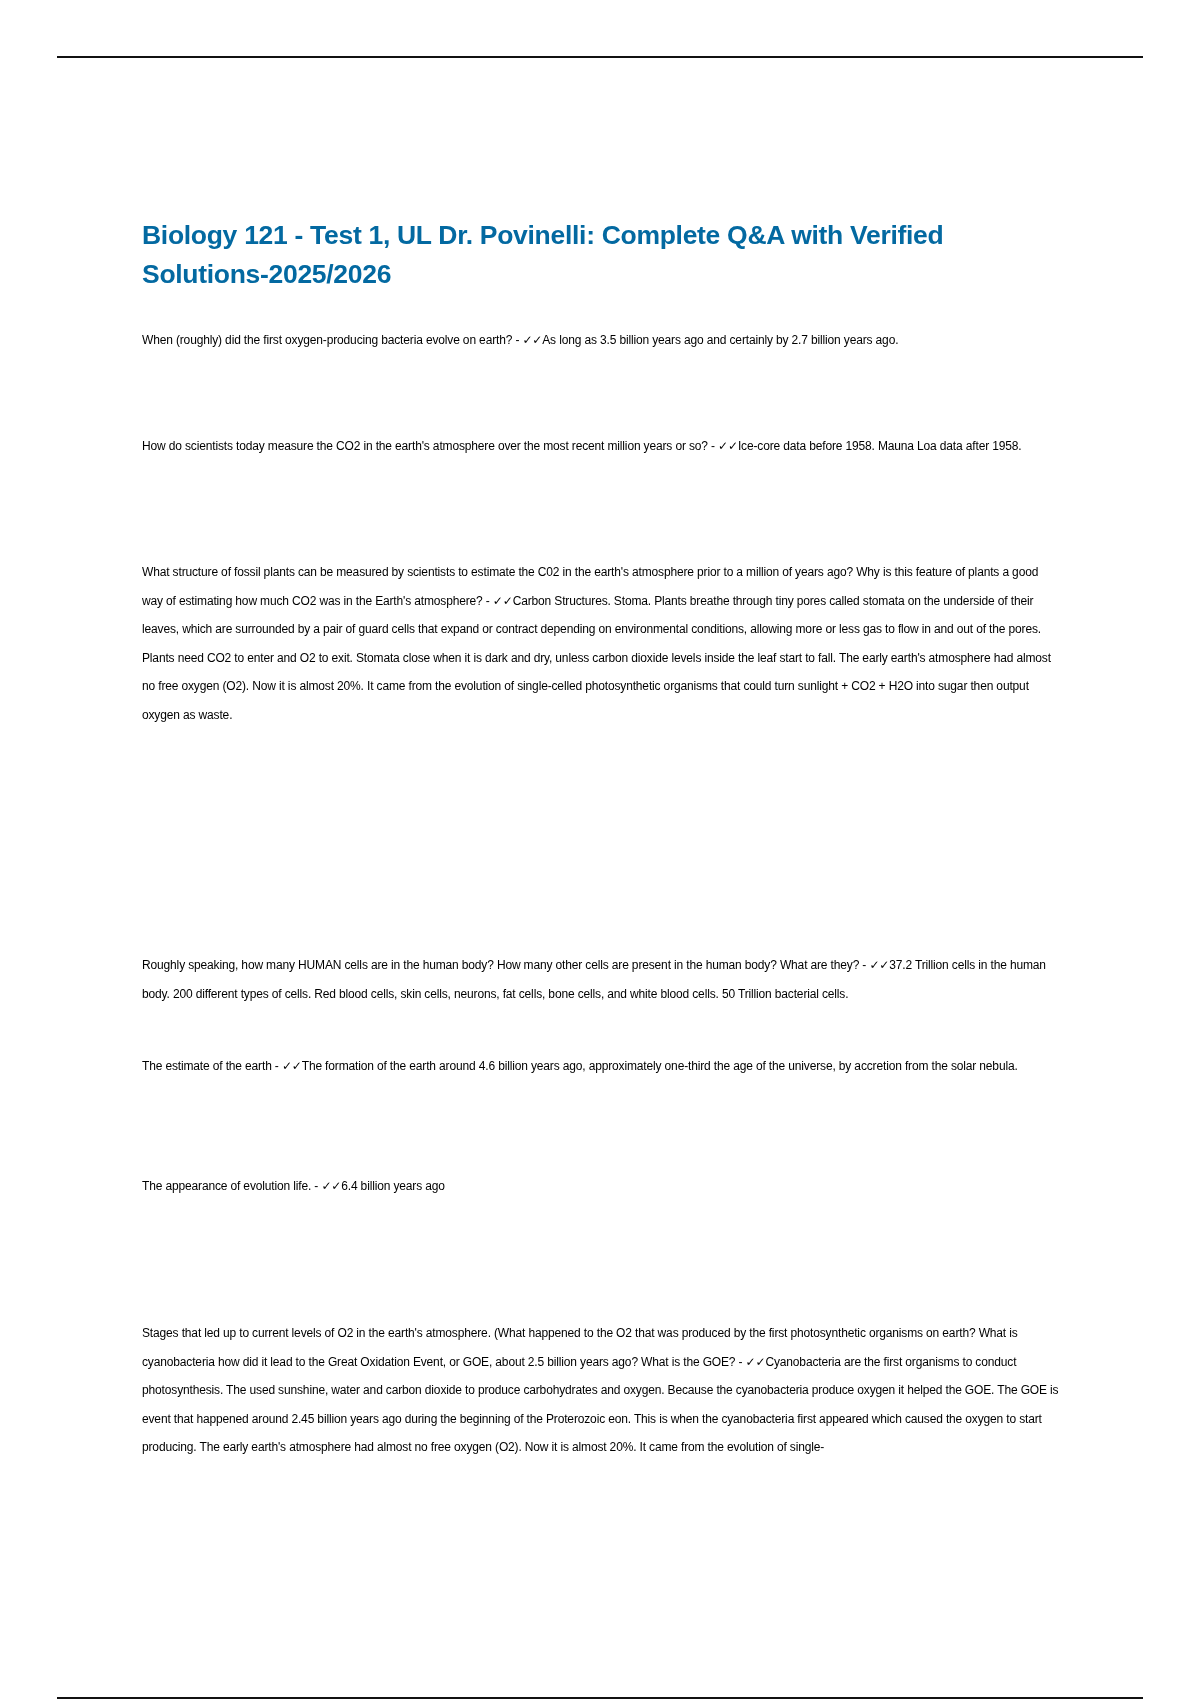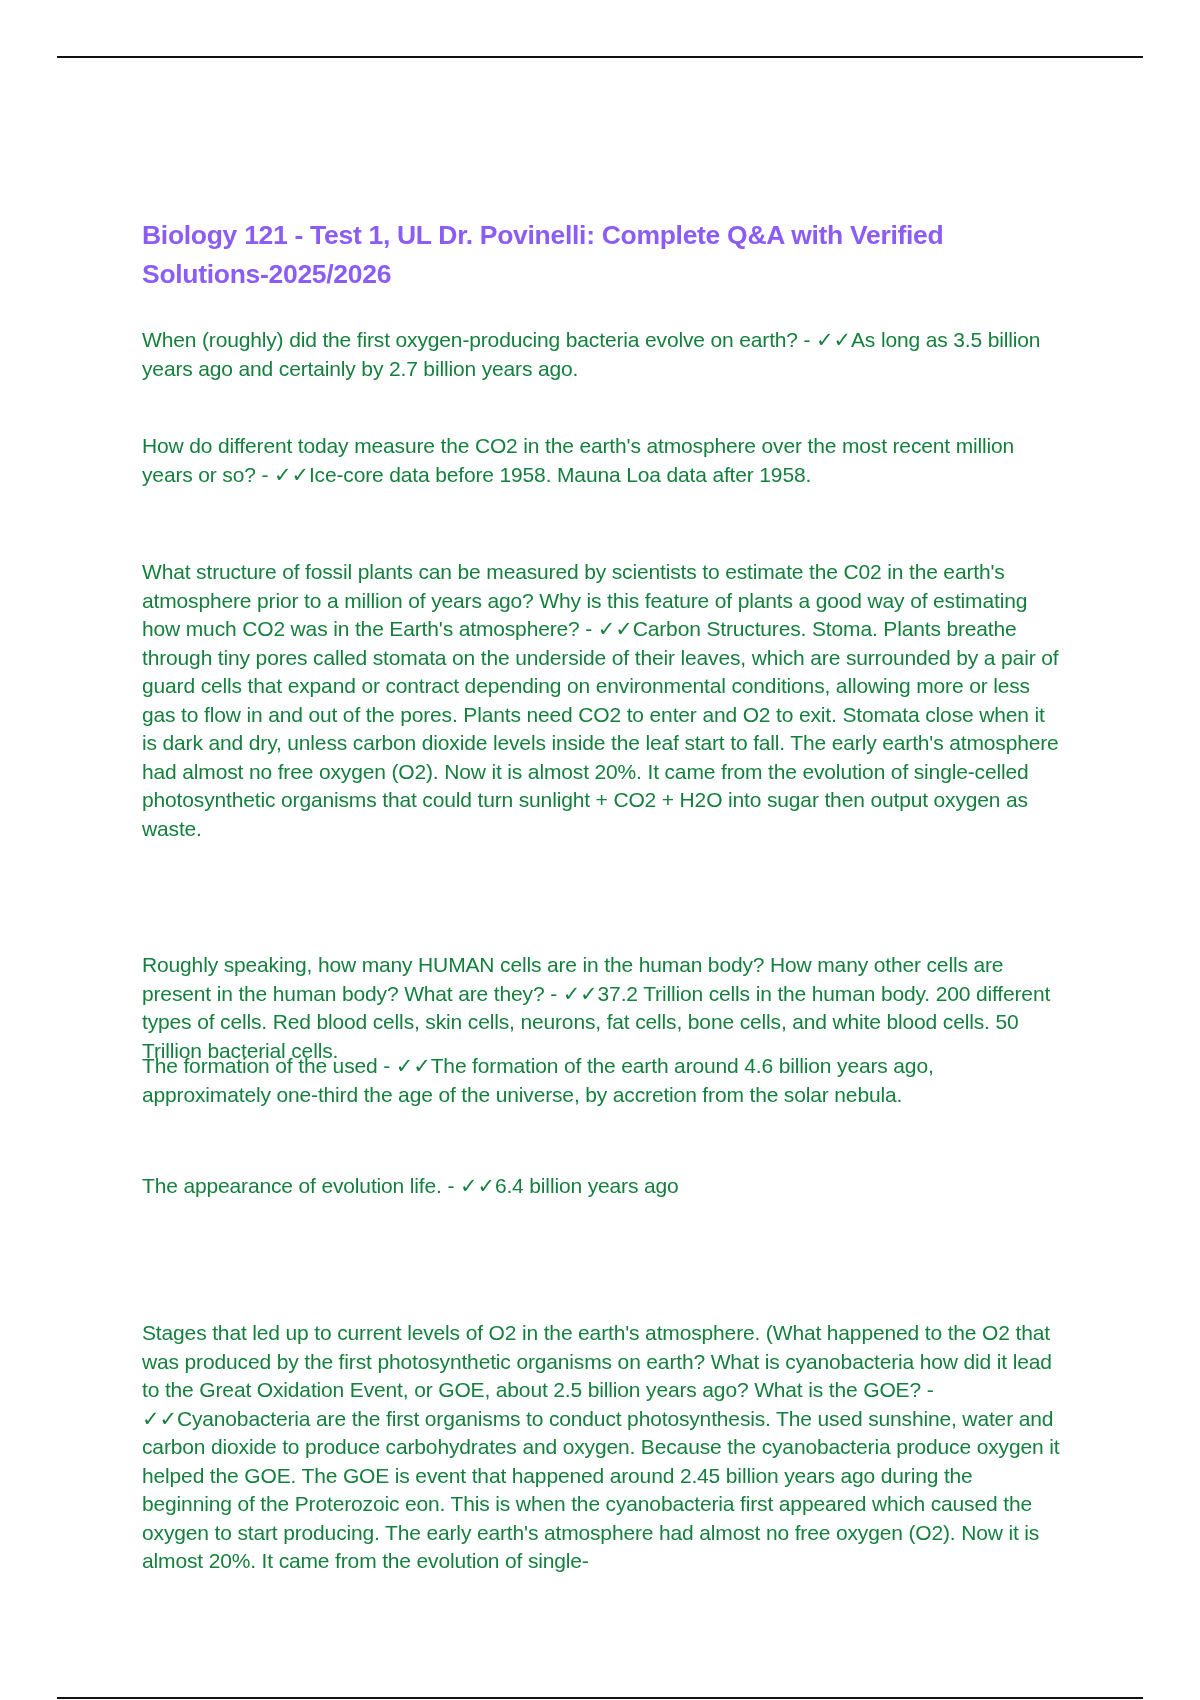--- a/index.html
+++ b/index.html
@@ -5,53 +5,53 @@
   html, body { margin: 0; padding: 0; }
   body {
     width: 1200px; height: 1700px; background: #ffffff; position: relative; overflow: hidden;
     font-family: "Liberation Sans", "DejaVu Sans", sans-serif; color: #1a1a1a;
   }
   .rule { position: absolute; left: 57px; width: 1086px; height: 2px; background: #111; }
   .rule.top { top: 56px; }
   .rule.bottom { top: 1697px; }
   .title {
     position: absolute; left: 142px; top: 216px; width: 930px;
-    color: #8b5cf6; font-weight: bold; font-size: 26.5px; line-height: 39px; letter-spacing: -0.3px;
+    color: #0369a1; font-weight: bold; font-size: 26.5px; line-height: 39px; letter-spacing: -0.3px;
   }
   .qa {
     position: absolute; left: 142px; width: 920px;
-    font-size: 21px; line-height: 28.5px; letter-spacing: -0.15px; color: #15803d;
+    font-size: 12px; line-height: 28.5px; letter-spacing: -0.15px; color: #000000;
   }
   .check { font-weight: bold; }
 </style>
 </head>
 <body>
 
 <div class="rule top"></div>
 
 <div class="title">Biology 121 - Test 1, UL Dr. Povinelli: Complete Q&amp;A with Verified Solutions-2025/2026</div>
 
 <div class="qa" style="top:326px">
   <span>When (roughly) did the first oxygen-producing bacteria evolve on earth?</span><span> - </span><span class="check">✓✓</span><span>As long as 3.5 billion years ago and certainly by 2.7 billion years ago.</span>
 </div>
 
 <div class="qa" style="top:432px">
-  <span>How do different today measure the CO2 in the earth's atmosphere over the most recent million years or so?</span><span> - </span><span class="check">✓✓</span><span>Ice-core data before 1958. Mauna Loa data after 1958.</span>
+  <span>How do scientists today measure the CO2 in the earth's atmosphere over the most recent million years or so?</span><span> - </span><span class="check">✓✓</span><span>Ice-core data before 1958. Mauna Loa data after 1958.</span>
 </div>
 
 <div class="qa" style="top:558px">
   <span>What structure of fossil plants can be measured by scientists to estimate the C02 in the earth's atmosphere prior to a million of years ago? Why is this feature of plants a good way of estimating how much CO2 was in the Earth's atmosphere?</span><span> - </span><span class="check">✓✓</span><span>Carbon Structures. Stoma. Plants breathe through tiny pores called stomata on the underside of their leaves, which are surrounded by a pair of guard cells that expand or contract depending on environmental conditions, allowing more or less gas to flow in and out of the pores. Plants need CO2 to enter and O2 to exit. Stomata close when it is dark and dry, unless carbon dioxide levels inside the leaf start to fall. The early earth's atmosphere had almost no free oxygen (O2). Now it is almost 20%. It came from the evolution of single-celled photosynthetic organisms that could turn sunlight + CO2 + H2O into sugar then output oxygen as waste.</span>
 </div>
 
 <div class="qa" style="top:951px">
   <span>Roughly speaking, how many HUMAN cells are in the human body? How many other cells are present in the human body? What are they?</span><span> - </span><span class="check">✓✓</span><span>37.2 Trillion cells in the human body. 200 different types of cells. Red blood cells, skin cells, neurons, fat cells, bone cells, and white blood cells. 50 Trillion bacterial cells.</span>
 </div>
 
 <div class="qa" style="top:1052px">
-  <span>The formation of the used</span><span> - </span><span class="check">✓✓</span><span>The formation of the earth around 4.6 billion years ago, approximately one-third the age of the universe, by accretion from the solar nebula.</span>
+  <span>The estimate of the earth</span><span> - </span><span class="check">✓✓</span><span>The formation of the earth around 4.6 billion years ago, approximately one-third the age of the universe, by accretion from the solar nebula.</span>
 </div>
 
 <div class="qa" style="top:1172px">
   <span>The appearance of evolution life.</span><span> - </span><span class="check">✓✓</span><span>6.4 billion years ago</span>
 </div>
 
 <div class="qa" style="top:1319px">
   <span>Stages that led up to current levels of O2 in the earth's atmosphere. (What happened to the O2 that was produced by the first photosynthetic organisms on earth? What is cyanobacteria how did it lead to the Great Oxidation Event, or GOE, about 2.5 billion years ago? What is the GOE?</span><span> - </span><span class="check">✓✓</span><span>Cyanobacteria are the first organisms to conduct photosynthesis. The used sunshine, water and carbon dioxide to produce carbohydrates and oxygen. Because the cyanobacteria produce oxygen it helped the GOE. The GOE is event that happened around 2.45 billion years ago during the beginning of the Proterozoic eon. This is when the cyanobacteria first appeared which caused the oxygen to start producing. The early earth's atmosphere had almost no free oxygen (O2). Now it is almost 20%. It came from the evolution of single-</span>
 </div>
 

